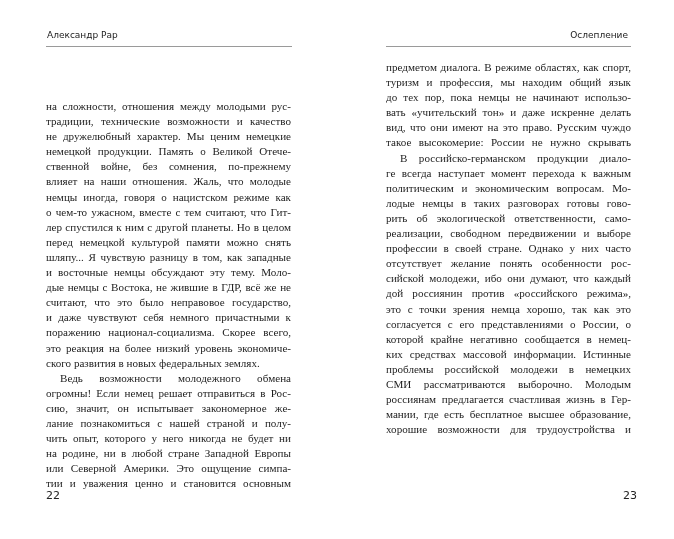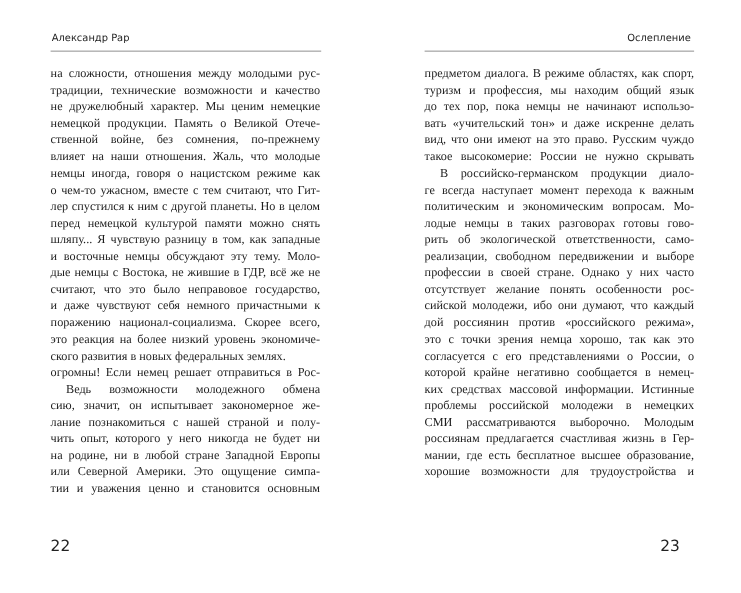--- a/index.html
+++ b/index.html
@@ -14,30 +14,30 @@
   .left .header { left: 47px; }
   .right .header { right: 46px; }
   .rule { position: absolute; top: 46px; height: 1px; background: #9a9a9a; }
   .left .rule { left: 46px; width: 246px; }
   .right .rule { left: 49px; width: 245px; }
   .body {
     position: absolute; top: 60px; width: 245px;
     font-family: "Liberation Serif", serif; font-size: 11.1px; line-height: 15.1px;
     color: #1d1d1d; text-align: justify; hyphens: manual;
   }
-  .left .body { left: 46px; }
+  .left .body { left: 46px; margin-top: 39px; }
   .right .body { left: 49px; }
   .line { display: block; text-align: justify; text-align-last: justify; white-space: nowrap; }
   .line.last { text-align-last: left; }
   .folio {
     position: absolute; top: 489px;
-    font-family: "DejaVu Sans", sans-serif; font-size: 14px; color: #222;
+    font-family: "DejaVu Sans", sans-serif; font-size: 11px; color: #222;
   }
   .left .folio { left: 46px; }
-  .right .folio { right: 56px; }
+  .right .folio { right: 37px; }
 </style>
 </head>
 <body>
 
 <div class="page left">
   <div class="header">Александр Рар</div>
   <div class="rule"></div>
   <div class="body" id="left-body">
       <span class="line">на сложности, отношения между молодыми рус-</span>
       <span class="line">традиции, технические возможности и качество</span>
@@ -50,22 +50,22 @@
       <span class="line">лер спустился к ним с другой планеты. Но в целом</span>
       <span class="line">перед немецкой культурой памяти можно снять</span>
       <span class="line">шляпу... Я чувствую разницу в том, как западные</span>
       <span class="line">и восточные немцы обсуждают эту тему. Моло-</span>
       <span class="line">дые немцы с Востока, не жившие в ГДР, всё же не</span>
       <span class="line">считают, что это было неправовое государство,</span>
       <span class="line">и даже чувствуют себя немного причастными к</span>
       <span class="line">поражению национал-социализма. Скорее всего,</span>
       <span class="line">это реакция на более низкий уровень экономиче-</span>
       <span class="line last">ского развития в новых федеральных землях.</span>
+      <span class="line" style="text-indent: 14px;">Ведь возможности молодежного обмена</span>
       <span class="line">огромны! Если немец решает отправиться в Рос-</span>
-      <span class="line" style="text-indent: 14px;">Ведь возможности молодежного обмена</span>
       <span class="line">сию, значит, он испытывает закономерное же-</span>
       <span class="line">лание познакомиться с нашей страной и полу-</span>
       <span class="line">чить опыт, которого у него никогда не будет ни</span>
       <span class="line">на родине, ни в любой стране Западной Европы</span>
       <span class="line">или Северной Америки. Это ощущение симпа-</span>
       <span class="line">тии и уважения ценно и становится основным</span>
     </div>
   <div class="folio">22</div>
 </div>
 

